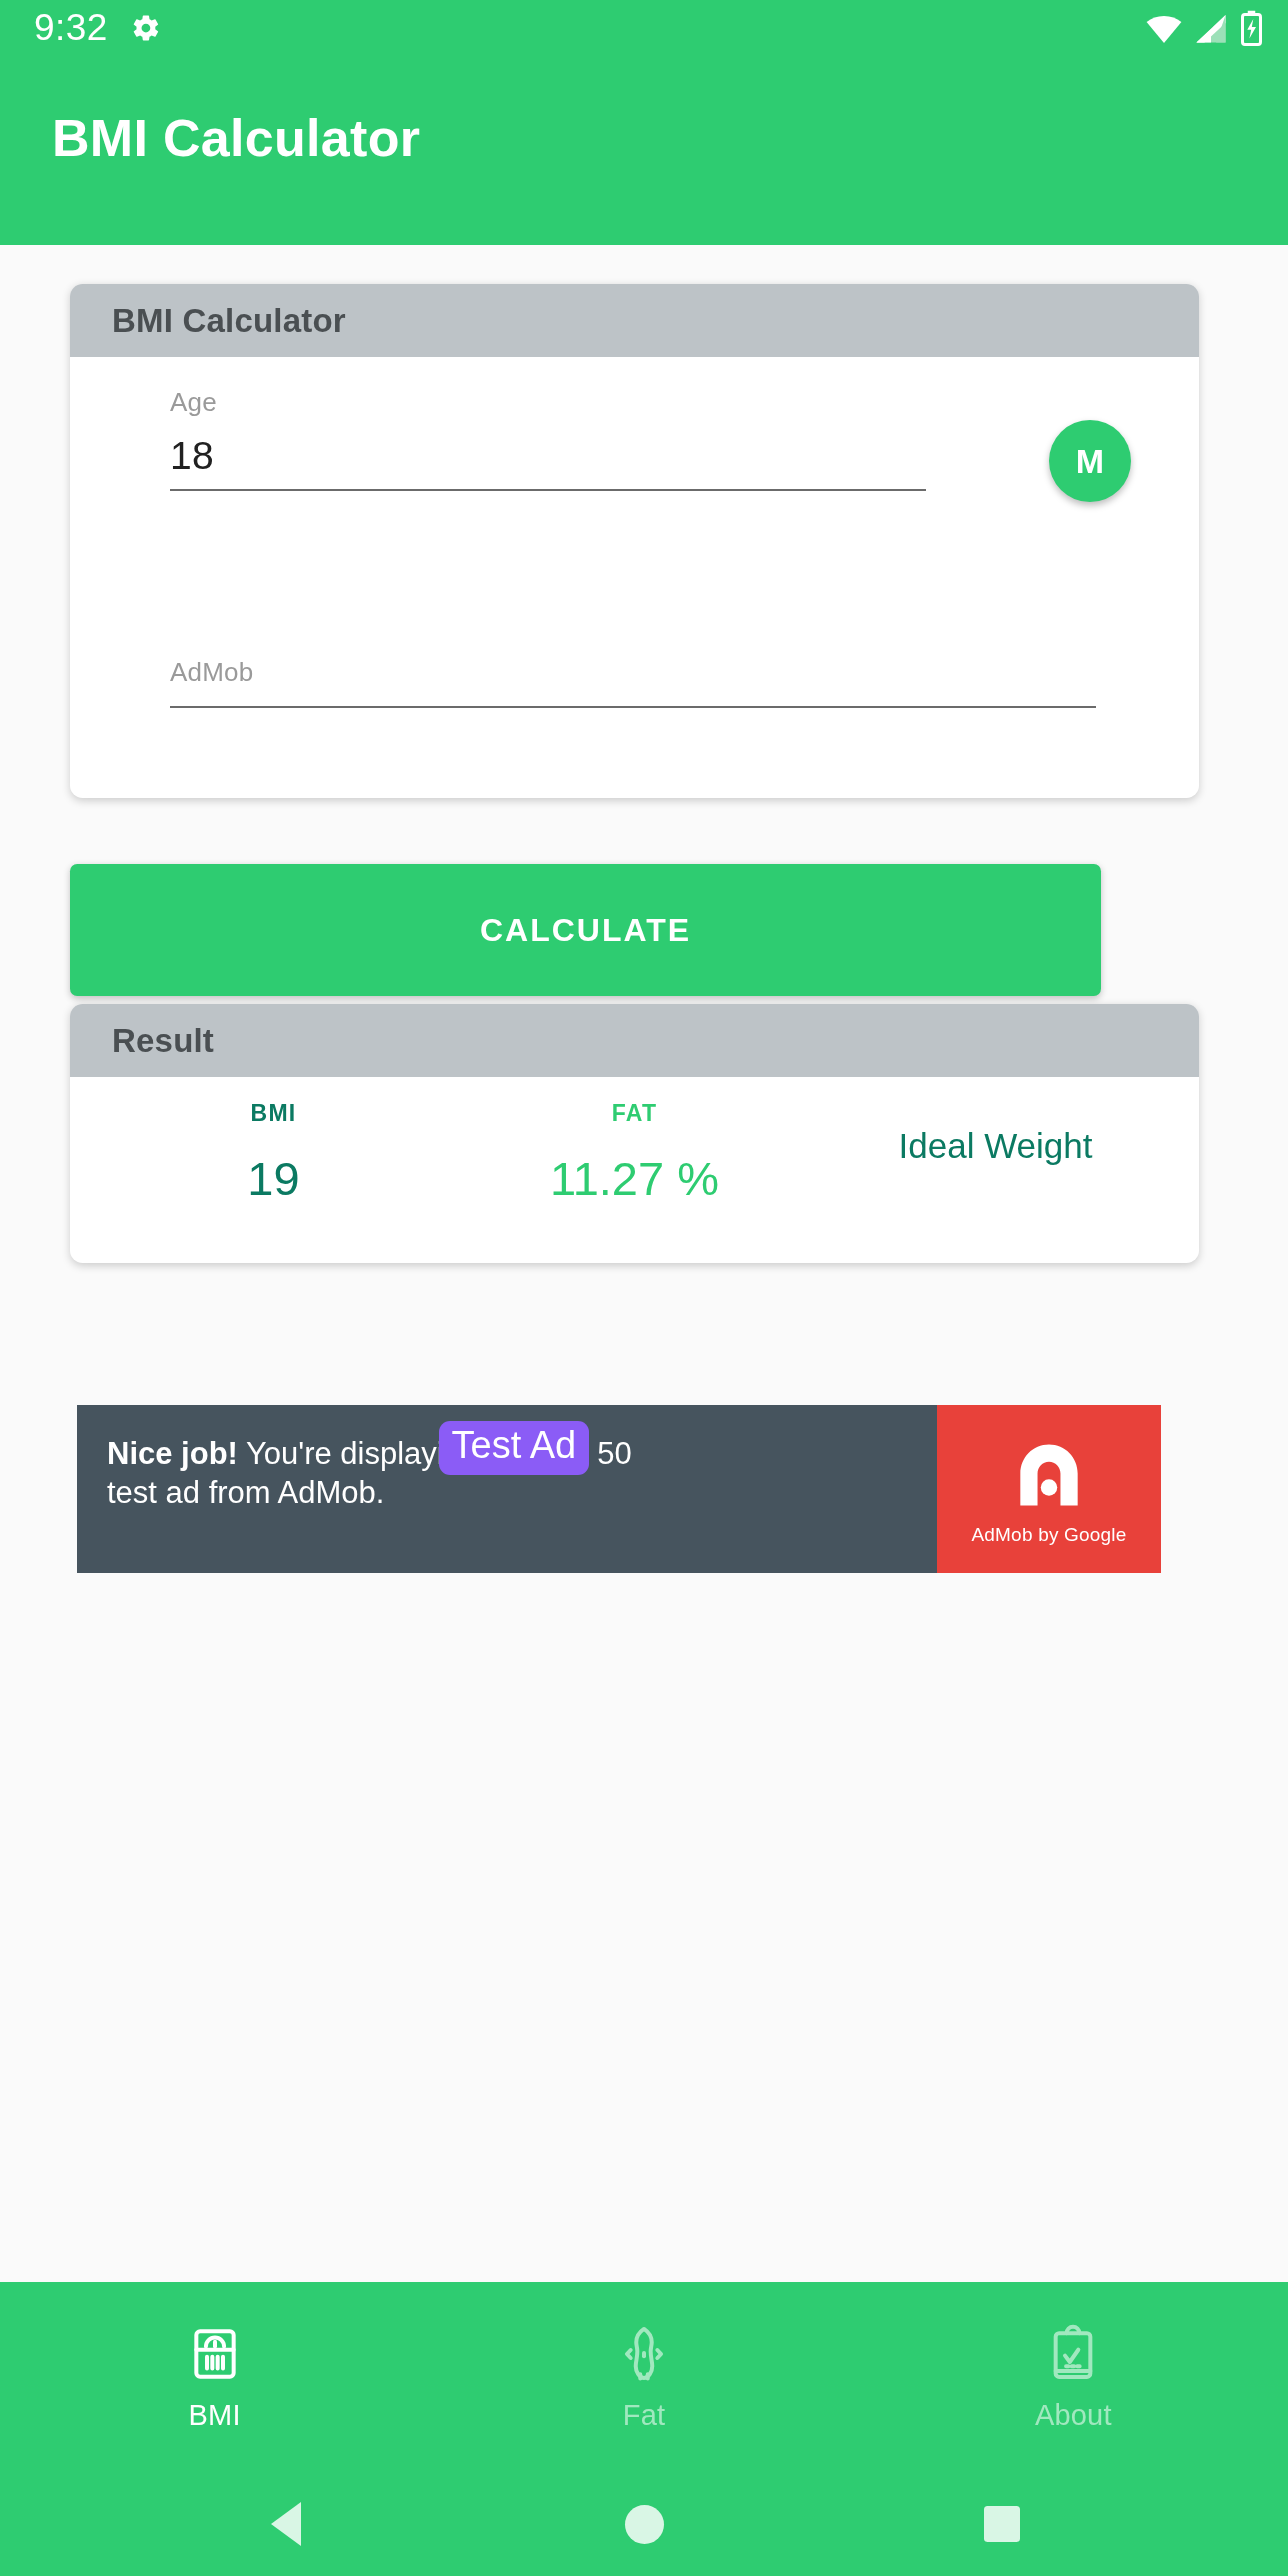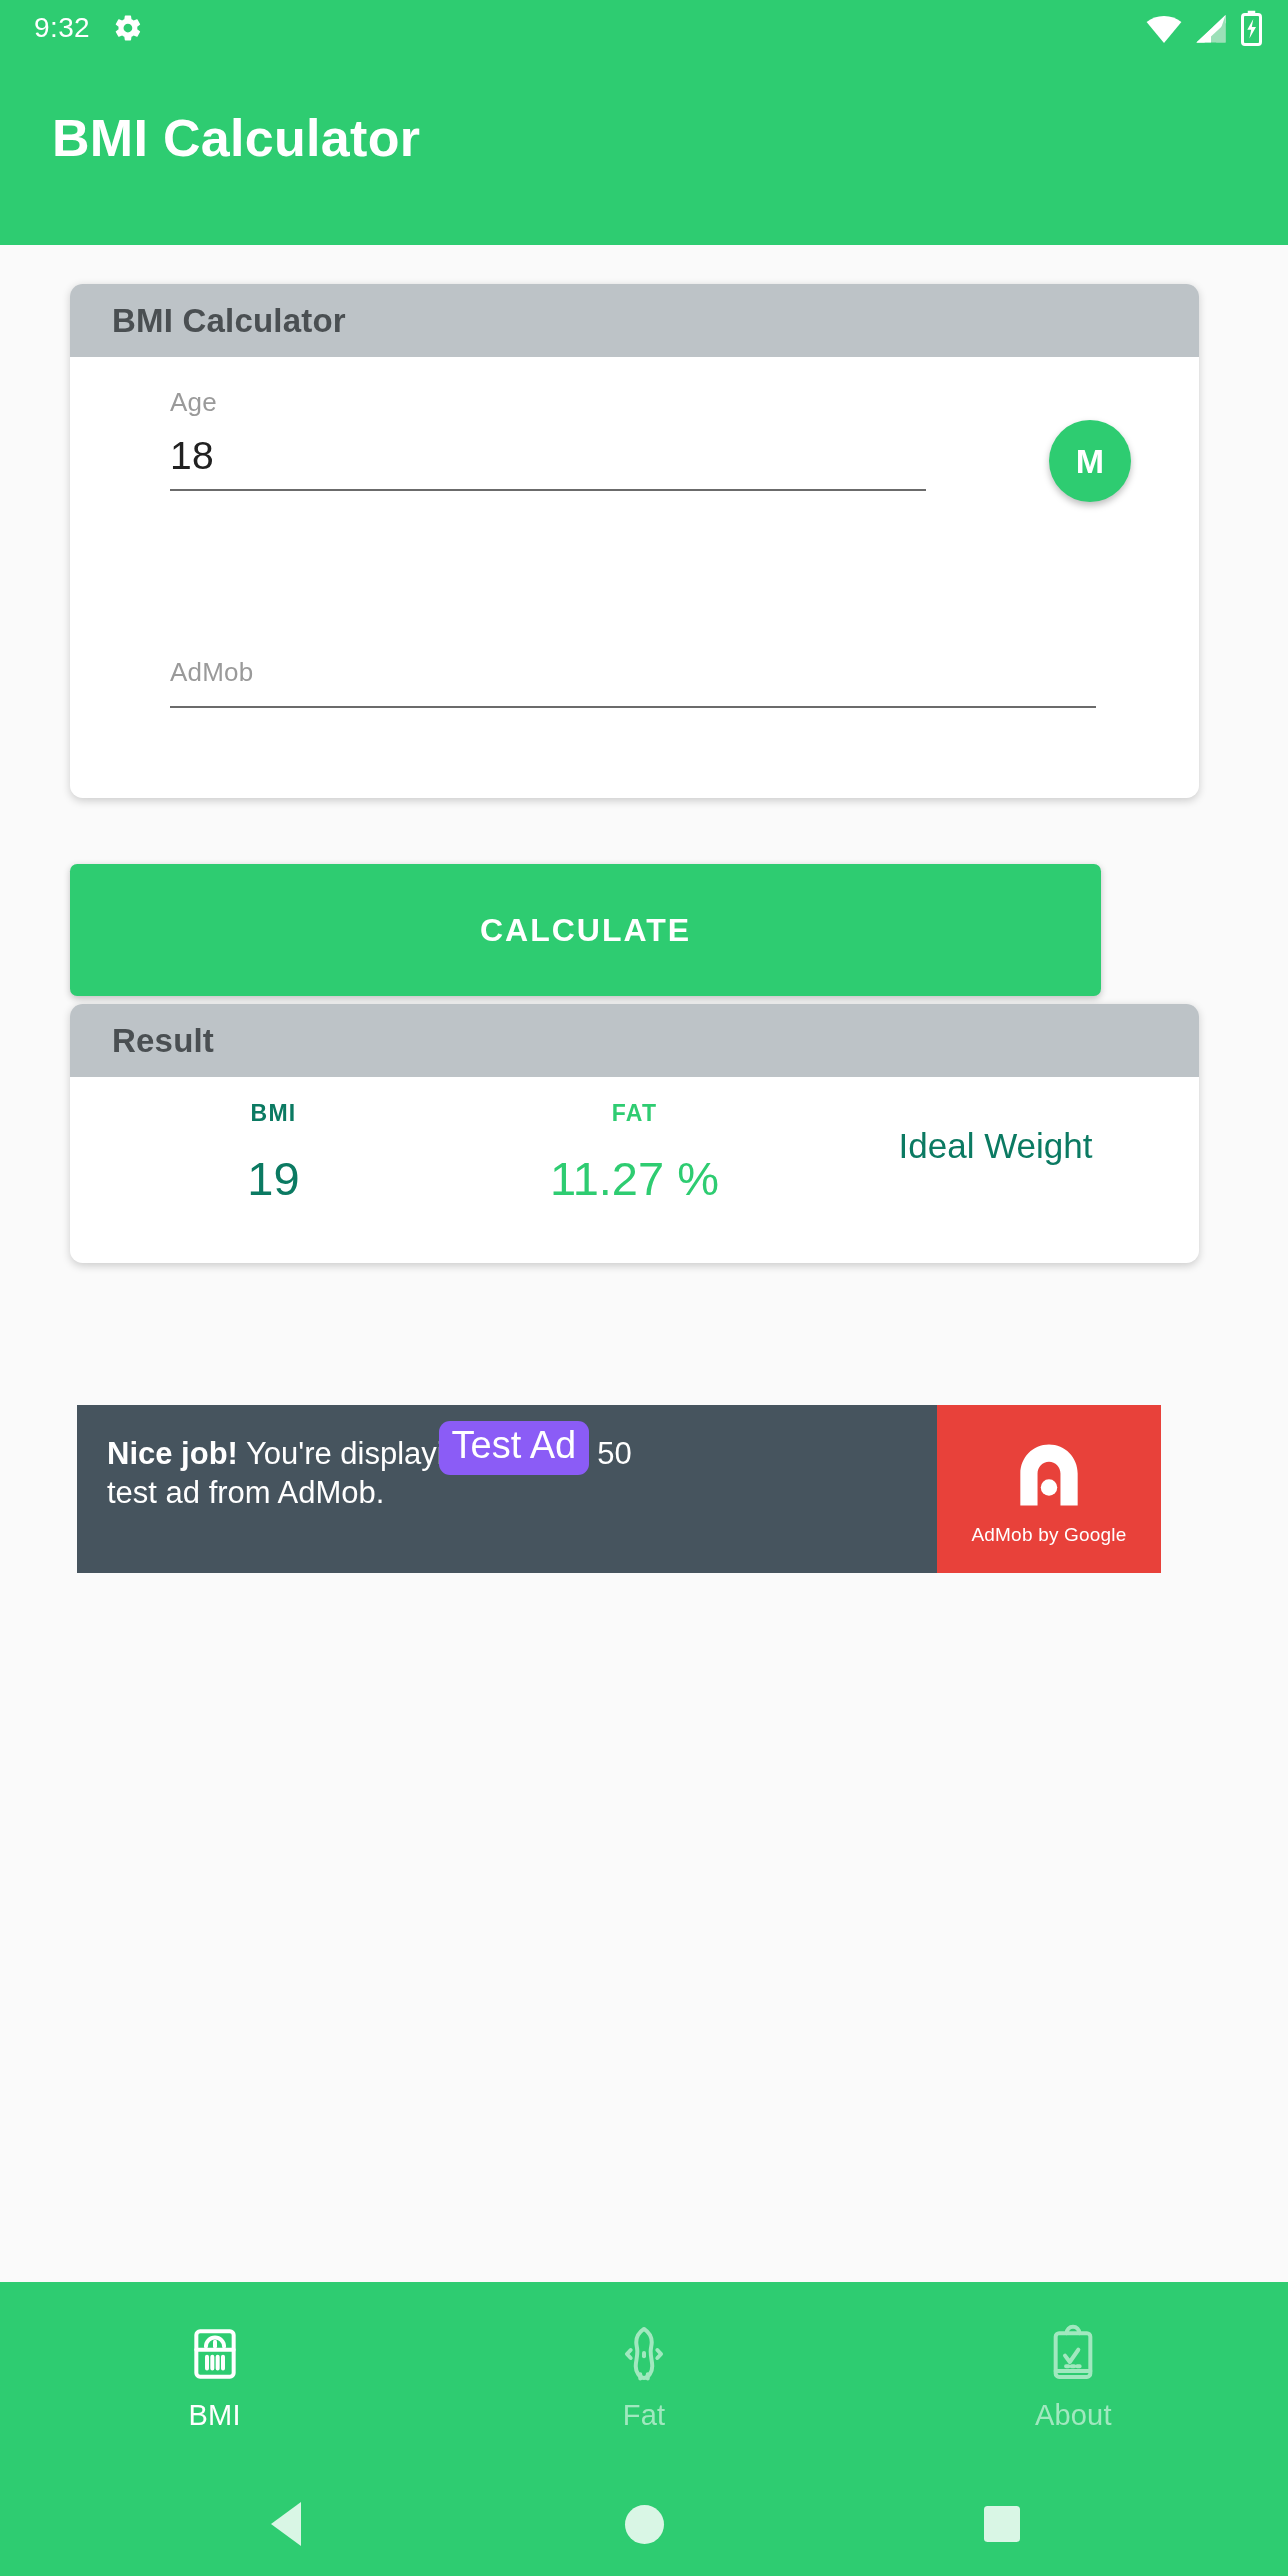--- a/index.html
+++ b/index.html
@@ -23,21 +23,21 @@
     background: #2ECC71;
     display: flex;
     align-items: center;
     padding: 0 25px 0 34px;
     flex: 0 0 auto;
     position: relative;
   }
   .status-left { display: flex; align-items: center; gap: 23px; }
   .status-time {
     color: #ffffff;
-    font-size: 28px;
+    font-size: 37px;
     font-weight: 400;
     letter-spacing: 0.4px;
     line-height: 1;
   }
   .gear-icon { width: 30px; height: 30px; display: block; }
   .status-right {
     margin-left: auto;
     display: flex;
     align-items: center;
     gap: 10.7px;

